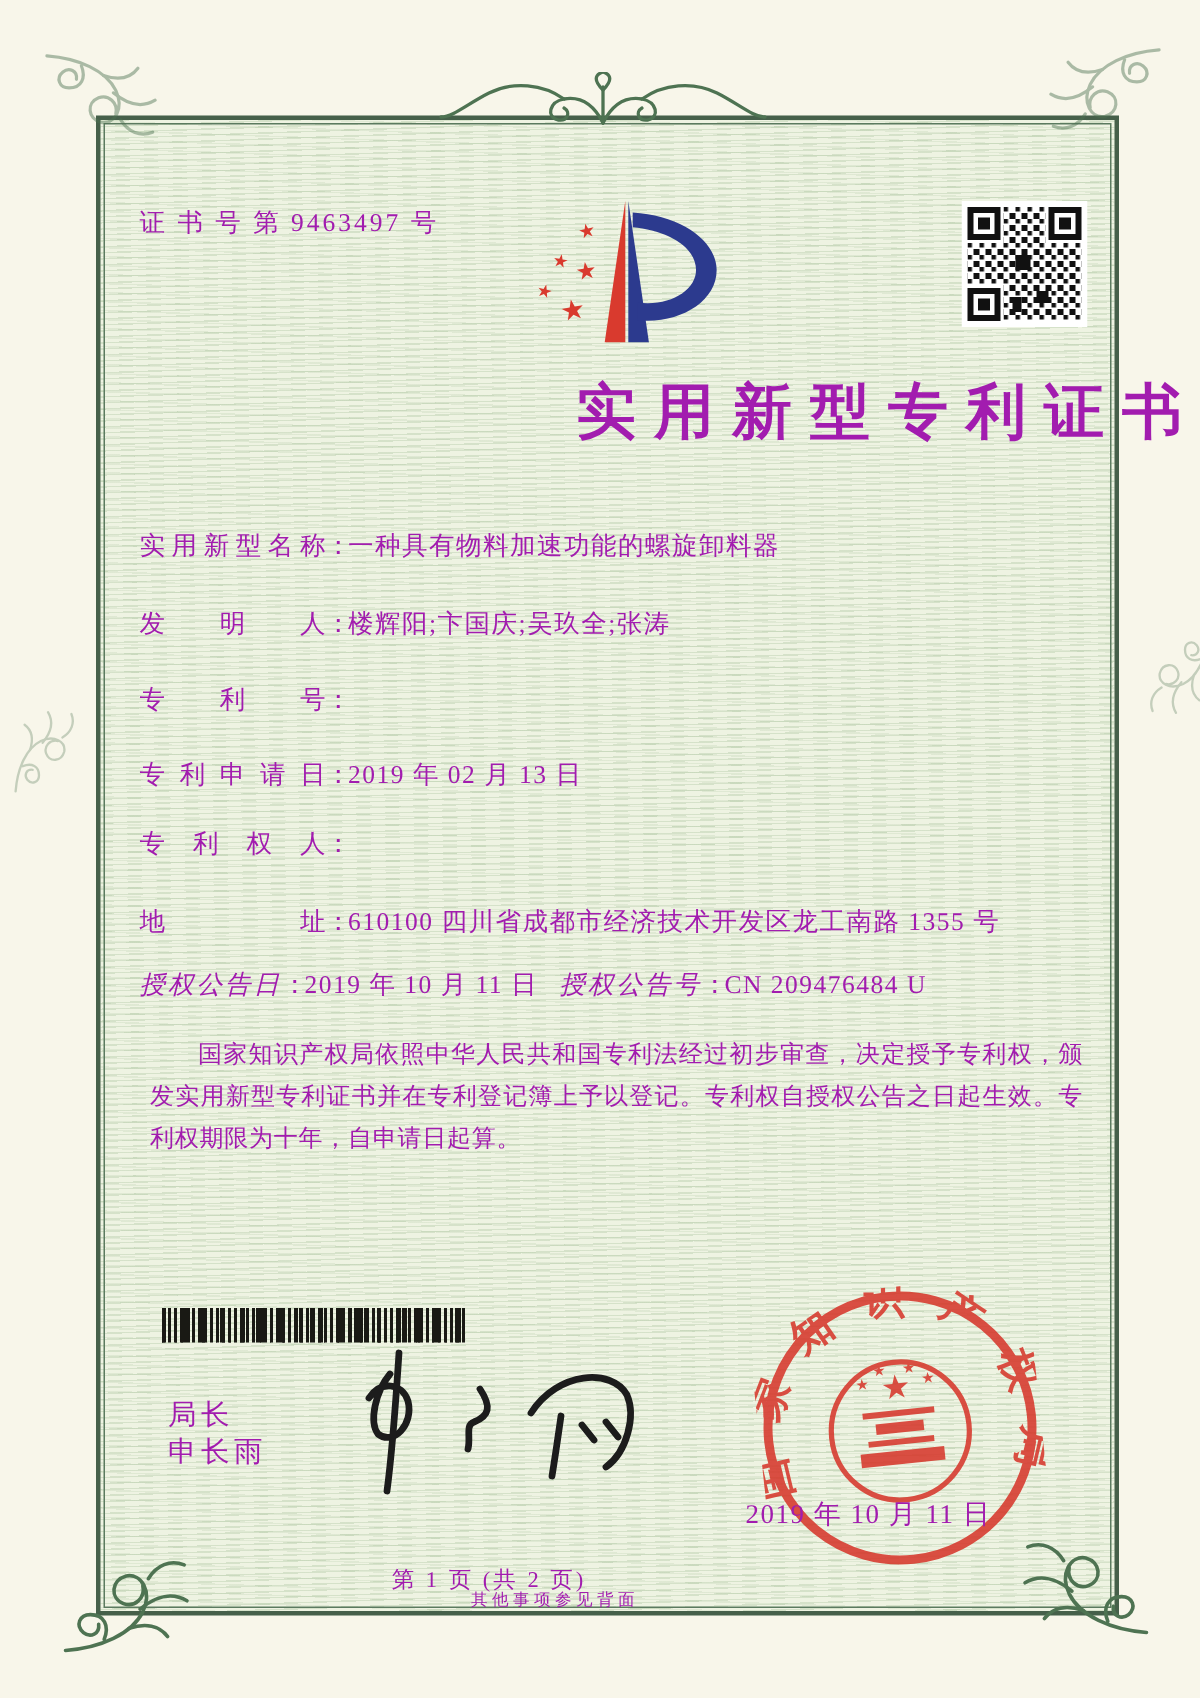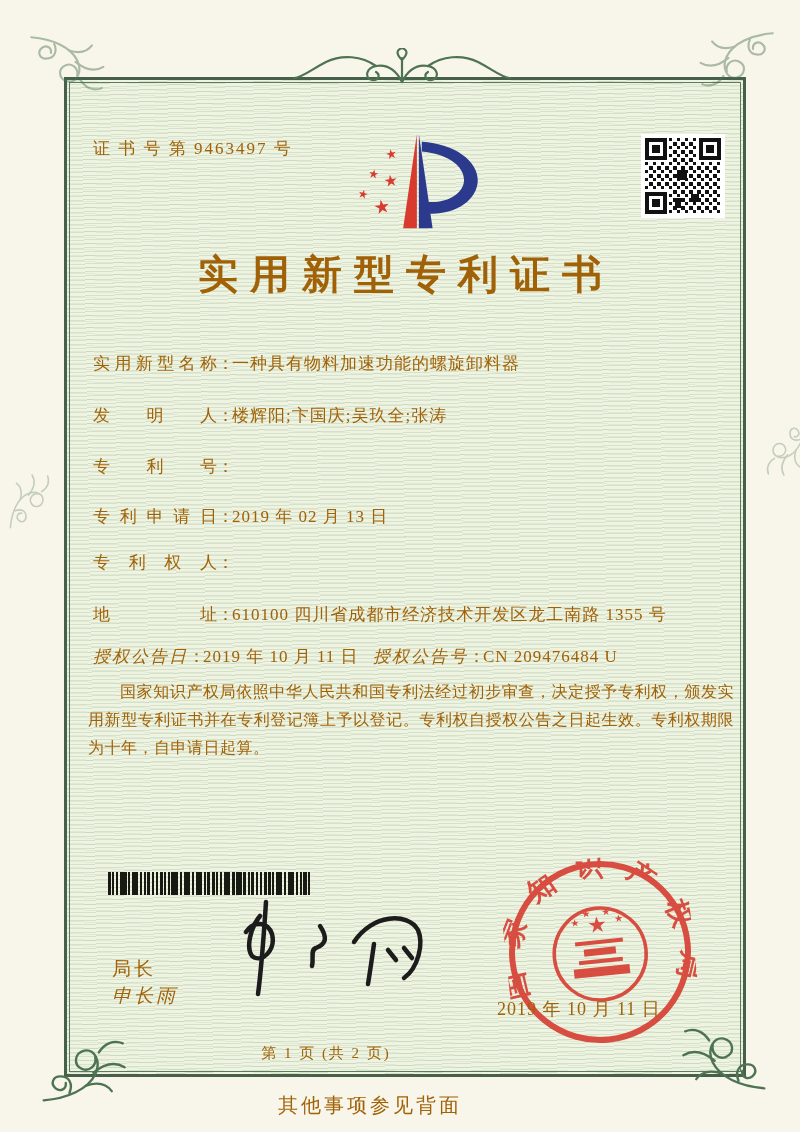--- a/index.html
+++ b/index.html
@@ -1,56 +1,56 @@
 <!DOCTYPE html>
 <html><head>
 <meta charset="utf-8">
 <style>
   html,body{margin:0;padding:0;}
   body{background:#e9e7da;}
   .page{
     position:relative;width:800px;height:1132px;margin:0 auto;
     background:#f8f6ea;overflow:hidden;
-    font-family:"Liberation Serif","DejaVu Serif",serif;color:#a16207;
+    font-family:"Liberation Serif","DejaVu Serif",serif;color:#a21caf;
   }
   
   .frame{
     position:absolute;left:64px;top:77px;width:676px;height:994px;
     border:3px solid #46604a;z-index:1;
     background-color:#eef3e2;
     background-image:
       repeating-linear-gradient(178deg, rgba(134,170,122,.24) 0 1px, rgba(0,0,0,0) 1px 4px),
       repeating-linear-gradient(182deg, rgba(134,170,122,.14) 0 1px, rgba(0,0,0,0) 1px 6px);
   }
   .frame::after{content:"";position:absolute;inset:2px;border:1px solid #5b7a5f;}
   .orn{position:absolute;z-index:2;color:#4e7352;}
   .abs{position:absolute;z-index:3;}
   .cert-no{left:93px;top:137px;font-size:17px;letter-spacing:2px;}
-  .title{left:0;top:247px;width:800px;text-align:center;font-size:40px;font-weight:bold;
+  .title{left:0;top:247px;width:800px;text-align:right;font-size:40px;font-weight:bold;
          letter-spacing:12px;text-indent:12px;}
   .row{position:absolute;left:93px;display:flex;font-size:17px;line-height:23px;z-index:3;}
   .lbl{display:inline-flex;justify-content:space-between;width:124px;}
   .colon{width:15px;}
   .val{letter-spacing:1px;white-space:nowrap;}
   .lbl-plain{letter-spacing:2px;white-space:nowrap;font-style:italic;}
   .pair2{position:absolute;left:280px;top:0;display:flex;}
   .body-text{left:88px;top:678px;width:646px;font-size:16px;line-height:28px;
              text-align:justify;letter-spacing:.5px;}
-  .body-text p{margin:0;text-indent:2em;}
+  .body-text p{margin:12px;text-indent:2em;}
   .barcode{left:108px;top:872px;width:202px;height:23px;
     background:
       repeating-linear-gradient(90deg,#191914 0 2px,rgba(0,0,0,0) 2px 4px),
       repeating-linear-gradient(90deg,#191914 0 1px,rgba(0,0,0,0) 1px 9px),
       repeating-linear-gradient(90deg,#191914 0 3px,rgba(0,0,0,0) 3px 13px);}
-  .sig-title{left:112px;top:956px;font-size:19px;letter-spacing:3px;}
-  .sig-name{left:112px;top:983px;font-size:19px;letter-spacing:3px;font-style:italic;}
+  .sig-title{left:112px;top:930px;font-size:19px;letter-spacing:3px;}
+  .sig-name{left:112px;top:955px;font-size:19px;letter-spacing:3px;}
   .seal{left:506px;top:858px;width:188px;height:188px;opacity:.88;transform:rotate(-6deg);z-index:4;}
   .seal-date{left:497px;top:997px;font-size:18px;letter-spacing:1px;z-index:5;}
   .page-info{left:0;top:1044px;width:652px;text-align:center;font-size:15px;letter-spacing:2px;}
-  .back-note{left:0;top:1092px;width:740px;text-align:center;font-size:20px;letter-spacing:3px;z-index:3;}
+  .back-note{left:0;top:1059px;width:740px;text-align:center;font-size:11px;letter-spacing:3px;z-index:3;}
   .logo{left:336px;top:128px;width:150px;height:108px;}
   .qr{left:641px;top:134px;width:84px;height:84px;}
   .signature{left:222px;top:898px;width:215px;height:102px;}
 </style>
 </head>
 <body>
 
 <svg width="0" height="0" style="position:absolute">
   <defs>
     <symbol id="flourish" viewBox="0 0 100 100">

